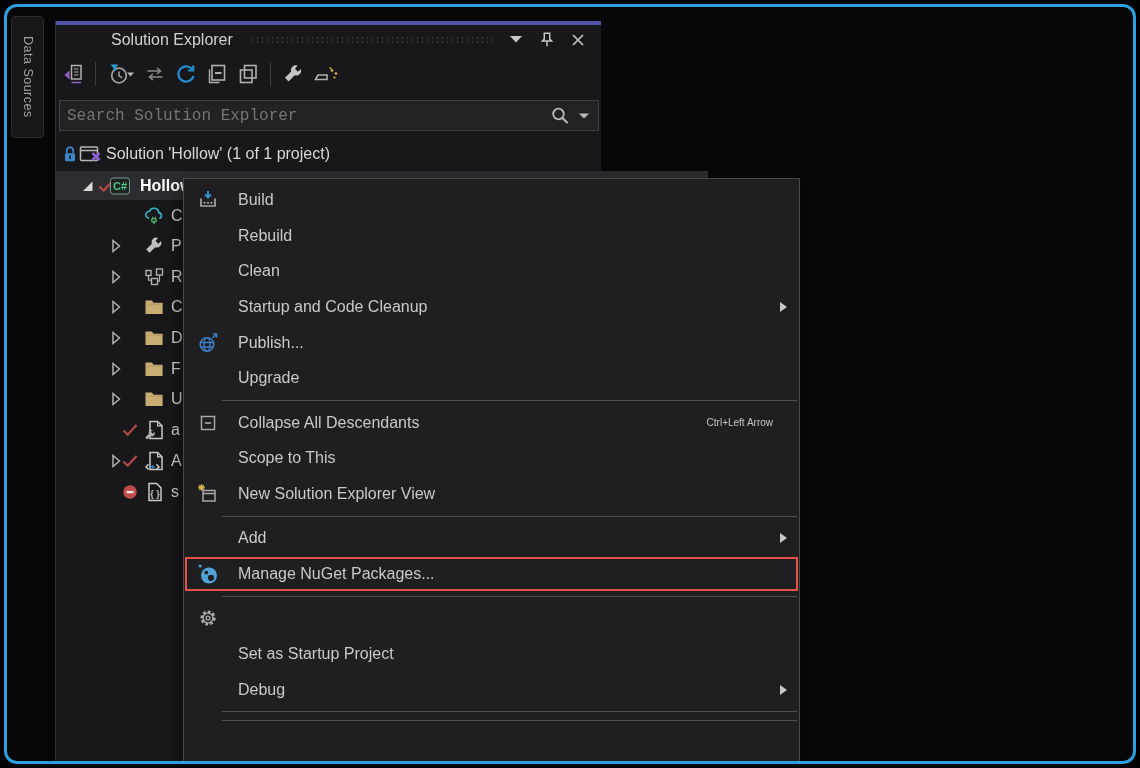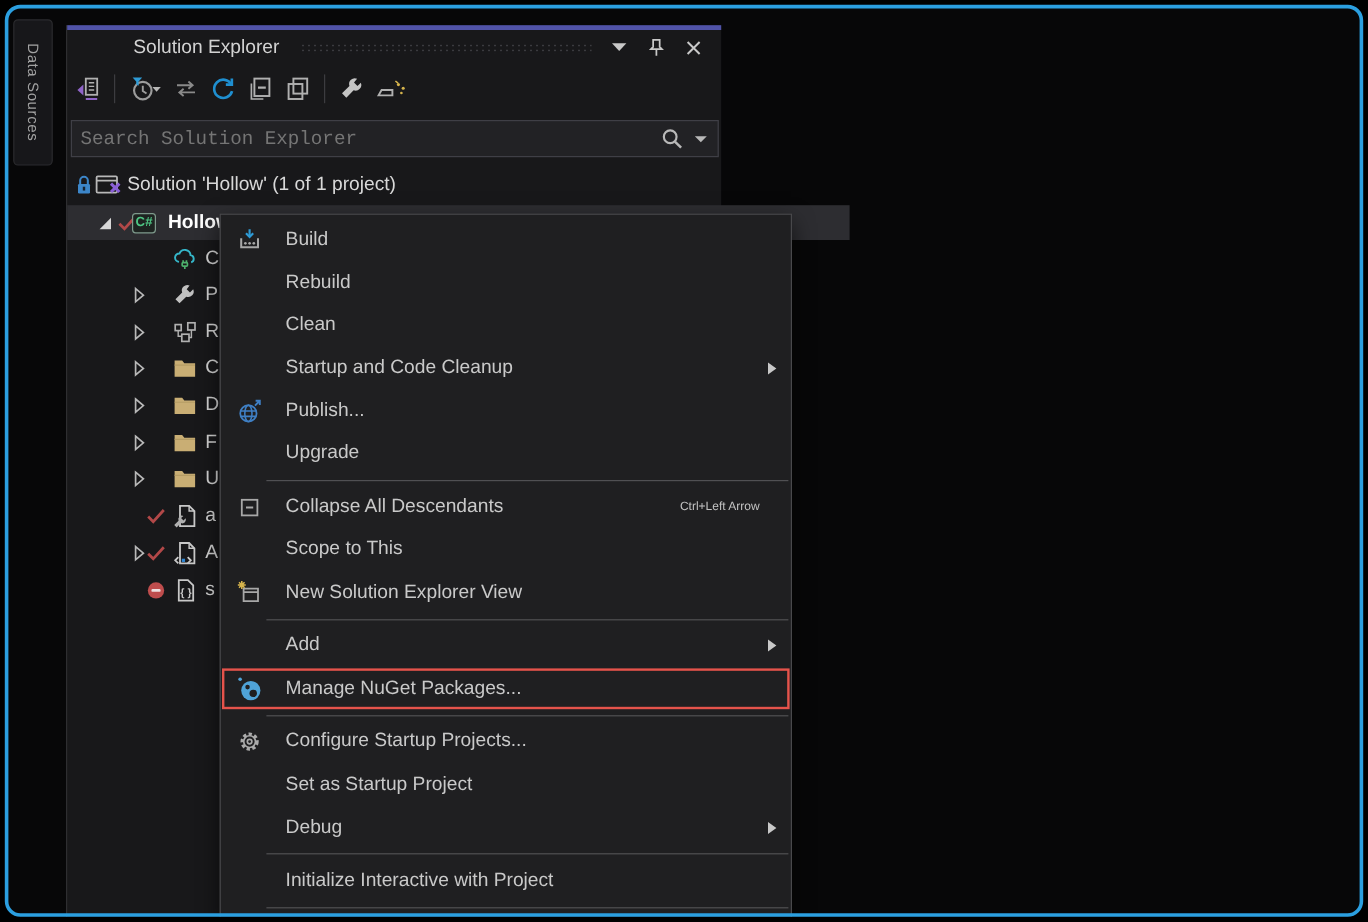--- a/index.html
+++ b/index.html
@@ -36,21 +36,21 @@
   .trow{left:0;width:652px;height:28px;}
   .trow.sel{background:#2d2d31;}
   .trow .cell{position:absolute;top:50%;transform:translateY(-50%);display:flex;align-items:center;}
   .tlabel{font-size:16px;color:#d4d4d4;white-space:nowrap;}
   .tlabel.b{font-weight:bold;color:#fff;}
   .sol-label{font-size:16px;color:#d8d8d8;white-space:nowrap;}
   .badge{display:inline-block;border:1px solid #7e9a8c;border-radius:3px;color:#4ec583;font-weight:bold;
     font-size:11px;line-height:15px;padding:0 2px;background:#1d2320;}
 
   
-  .menu{left:183px;top:178px;width:477px;height:588px;background:#1f1f21;border:1px solid #48484b;box-sizing:border-box;
+  .menu{left:183px;top:178px;width:617px;height:588px;background:#1f1f21;border:1px solid #48484b;box-sizing:border-box;
     box-shadow:0 8px 18px rgba(0,0,0,.65);z-index:10;padding-top:3px;}
   .mi{height:35.7px;position:relative;display:flex;align-items:center;color:#c9c9c9;font-size:16px;}
   .mi .ico{position:absolute;left:12px;top:50%;transform:translateY(-50%);width:24px;height:24px;
     display:flex;align-items:center;justify-content:center;}
   .mi .lbl{margin-left:54px;white-space:nowrap;}
   .mi .sc{margin-left:auto;margin-right:26px;font-size:10px;color:#c3c3c3;white-space:nowrap;}
   .mi .sub{position:absolute;right:12px;top:50%;transform:translateY(-50%);width:0;height:0;
     border-left:7px solid #c8c8c8;border-top:5px solid transparent;border-bottom:5px solid transparent;}
   .mi.hl::after{content:'';position:absolute;left:1px;right:1px;top:1px;bottom:1px;border:2px solid var(--hl,#e5534b);box-sizing:border-box;}
   .msep{height:8.6px;position:relative;}
@@ -435,30 +435,26 @@
         </div>
         <div class="msep"></div>
         <div class="mi">
           <span class="ico">
             <svg width="22" height="22" viewBox="0 0 22 22" fill="none">
               <circle cx="11" cy="11" r="6.2" stroke="#ababab" stroke-width="2.8" stroke-dasharray="2.7 2"></circle>
               <circle cx="11" cy="11" r="4.9" stroke="#ababab" stroke-width="1.4"></circle>
               <circle cx="11" cy="11" r="1.9" stroke="#ababab" stroke-width="1.4"></circle>
             </svg>
           </span>
-          <span class="lbl">Configure Startup Projects...</span>
         </div>
         <div class="mi">
           <span class="lbl">Set as Startup Project</span>
         </div>
         <div class="mi">
           <span class="lbl">Debug</span>
           <span class="sub"></span>
         </div>
         <div class="msep"></div>
-        <div class="mi">
-          <span class="lbl">Initialize Interactive with Project</span>
-        </div>
         <div class="msep"></div>
       </div>
   </div>
 </div>
 <div id="frame-border"></div>
 
 </body></html>

